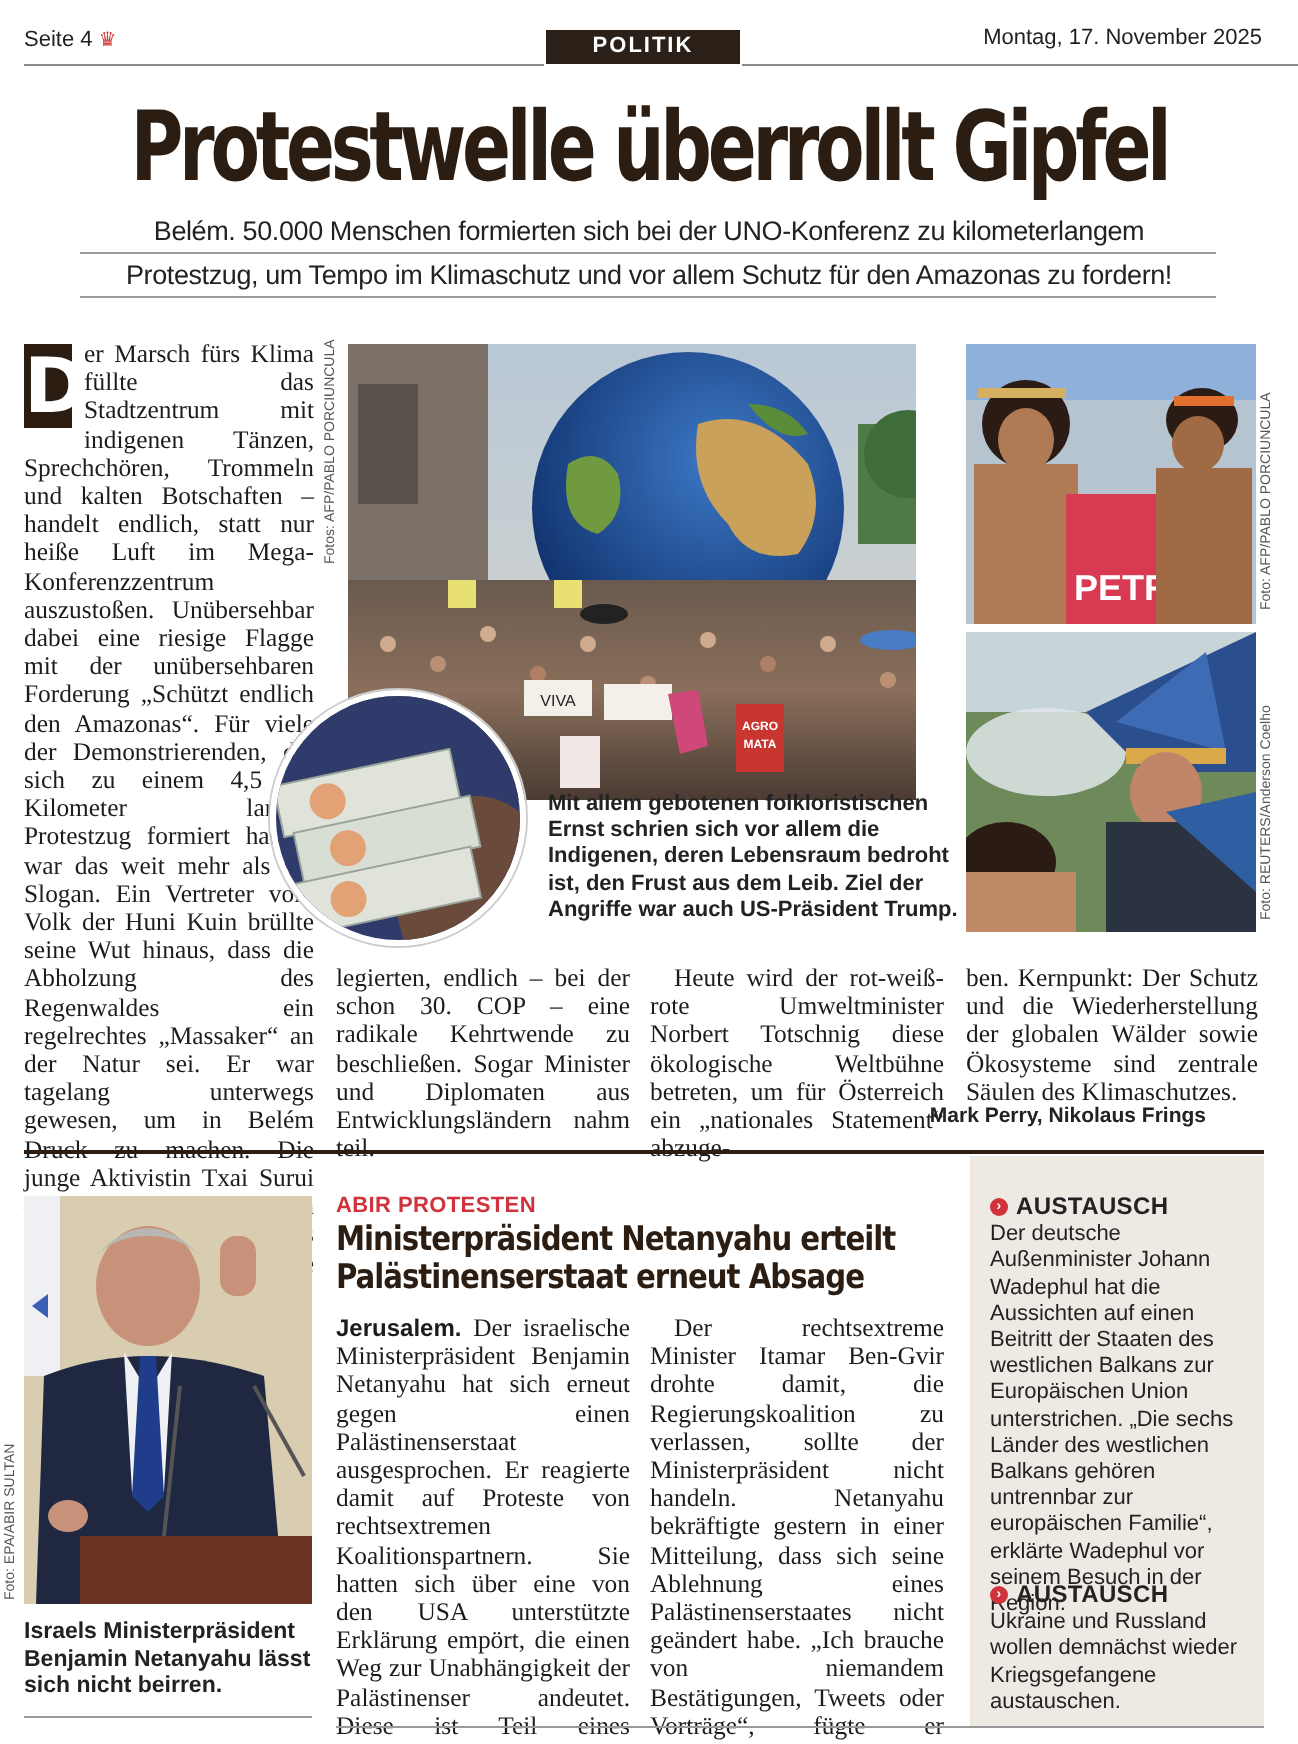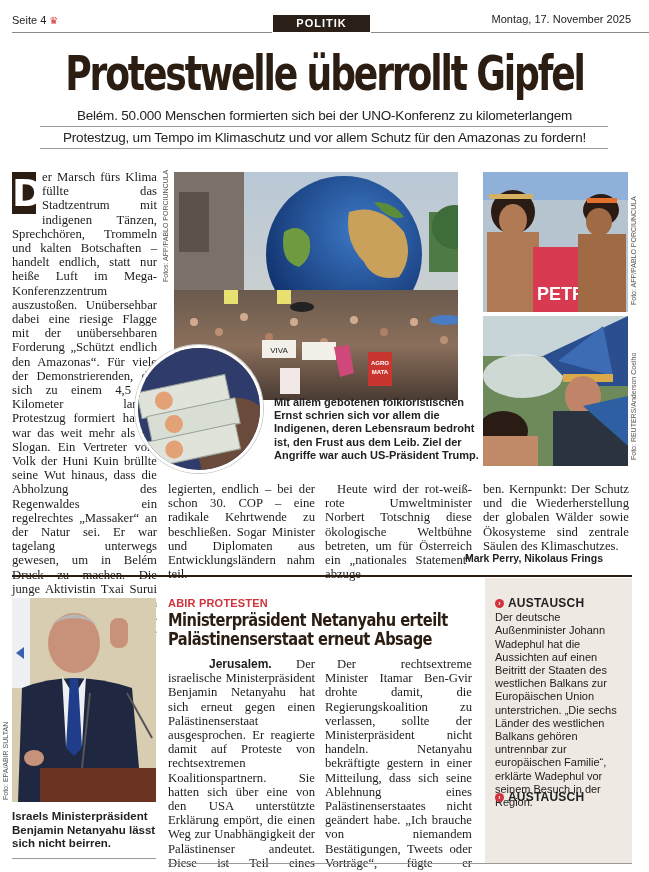--- a/index.html
+++ b/index.html
@@ -1,18 +1,18 @@
 <!DOCTYPE html>
 <html><head>
 <meta charset="utf-8">
 <style>
   * { box-sizing: border-box; margin: 0; padding: 0; }
   body { width: 649px; height: 872px; background: #ffffff; position: relative; overflow: hidden; font-family: "Liberation Serif", serif; color: #231b14; }
   .abs { position: absolute; }
-  .sans { font-family: "Liberation Sans", sans-serif; margin-left: 41px; }
+  .sans { font-family: "Liberation Sans", sans-serif; }
 
   
   .hdr-line { position: absolute; top: 32px; height: 1px; background: #8a8a8a; }
   .page-num { left: 12px; top: 14px; font-size: 11px; font-family: "Liberation Sans", sans-serif; color: #222; display:flex; align-items:center; gap:3px; }
   .crown { color: #d63b3b; font-size: 10px; }
   .section-tag { left: 273px; top: 15px; width: 97px; height: 17px; background: #2a2018; color: #fff; font-family: "Liberation Sans", sans-serif; font-weight: bold; font-size: 11px; letter-spacing: 1px; text-align: center; line-height: 17px; }
   .date { right: 18px; top: 13px; font-size: 11px; font-family: "Liberation Sans", sans-serif; color: #222; text-align: right; }
 
   .headline { left: 0; width: 649px; top: 44px; text-align: center; font-family: "DejaVu Sans", sans-serif; font-weight: bold; font-size: 42px; letter-spacing: -2.5px; color: #2b1d12; transform: scaleX(0.86) scaleY(1.15); transform-origin: center top; line-height: 52px; }
   .sub { left: 38px; width: 573px; text-align: center; font-family: "Liberation Sans", sans-serif; font-size: 13.5px; color: #222; white-space: nowrap; letter-spacing: -0.2px; }
@@ -227,15 +227,16 @@
       <span class="arrow-dot">›</span>
       <span>AUSTAUSCH</span>
     </div>
   <div>Der deutsche Außenminister Johann Wadephul hat die Aussichten auf einen Beitritt der Staaten des westlichen Balkans zur Europäischen Union unterstrichen. „Die sechs Länder des westlichen Balkans gehören untrennbar zur europäischen Familie“, erklärte Wadephul vor seinem Besuch in der Region.</div>
 </div>
 <div class="side-block" style="top:791px;">
   <div class="side-head">
       <span class="arrow-dot">›</span>
       <span>AUSTAUSCH</span>
     </div>
+  <div>Ukraine und Russland wollen demnächst wieder Kriegsgefangene austauschen.</div>
 </div>
 
 <div class="bottom-rule" style="left:168px;width:464px;"></div>
 
 </body></html>

